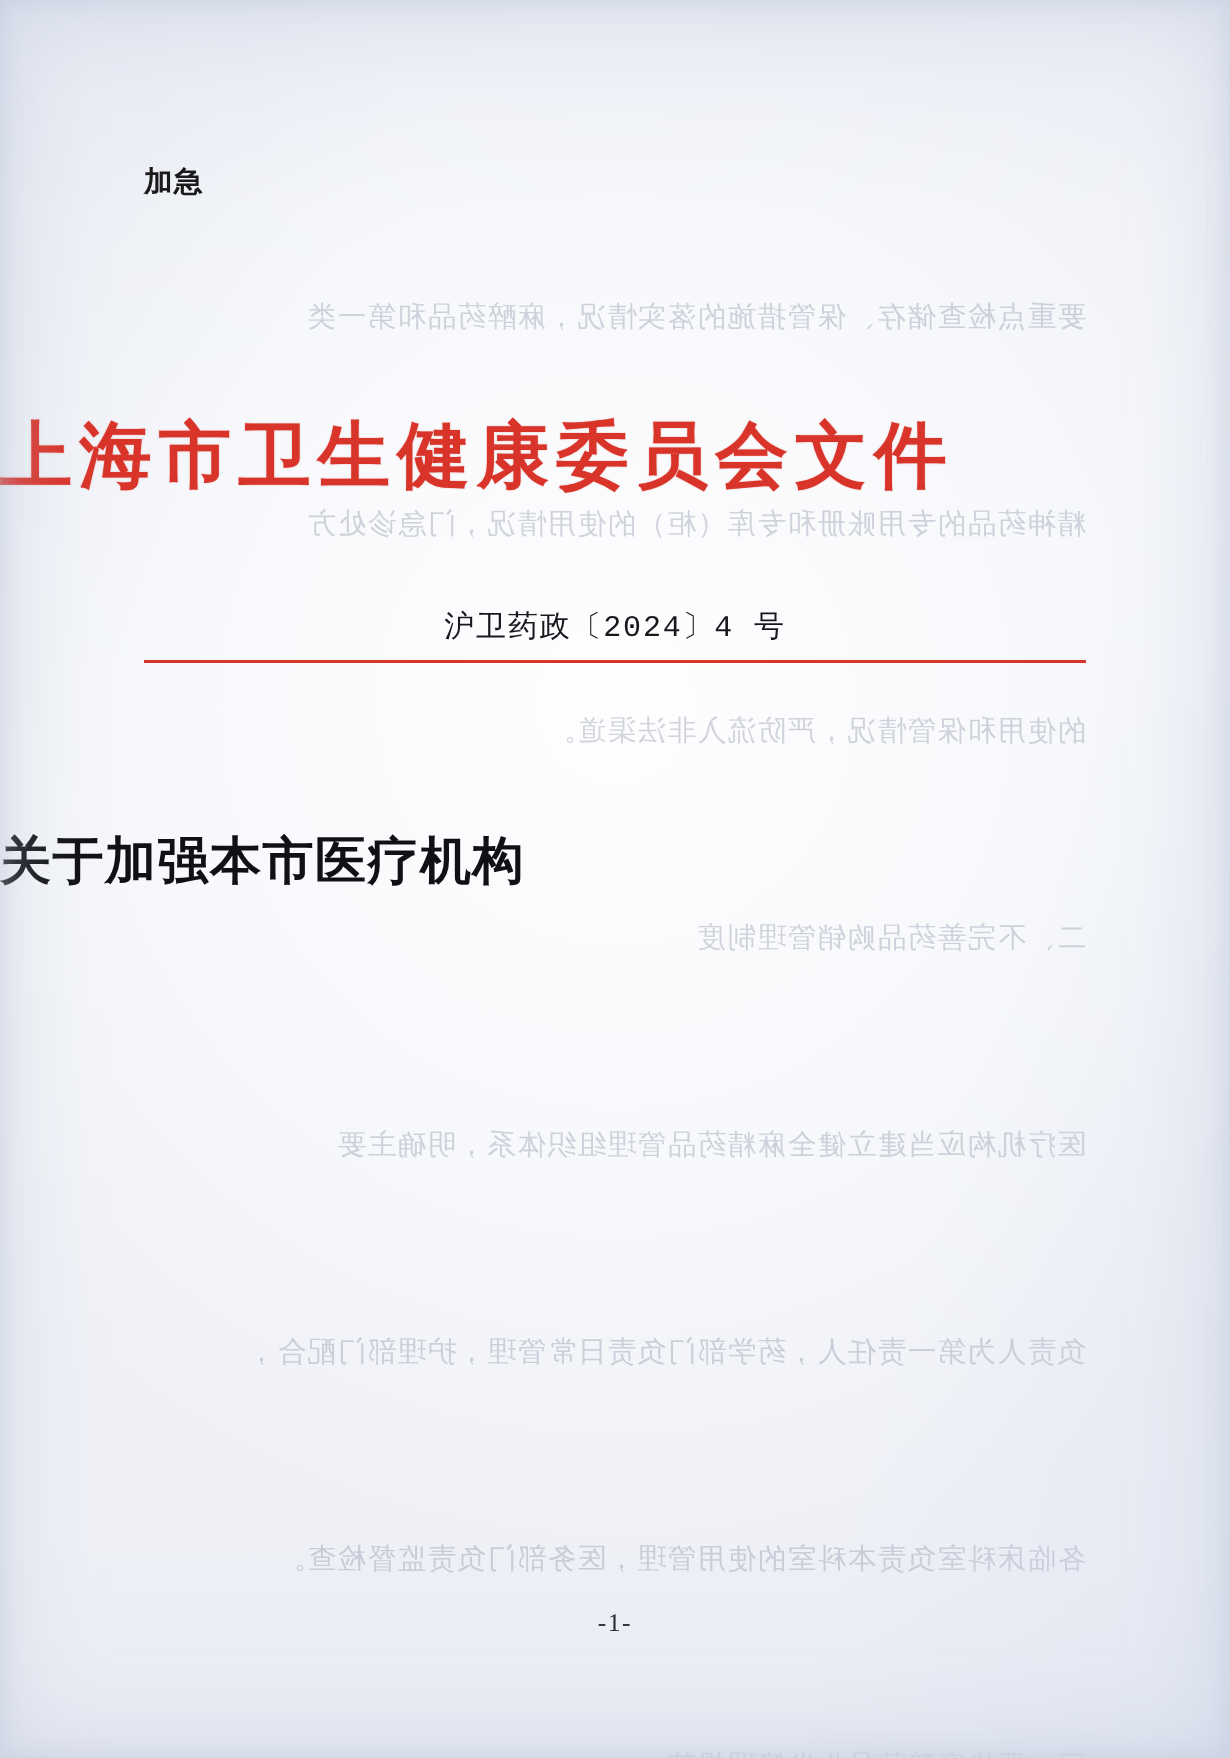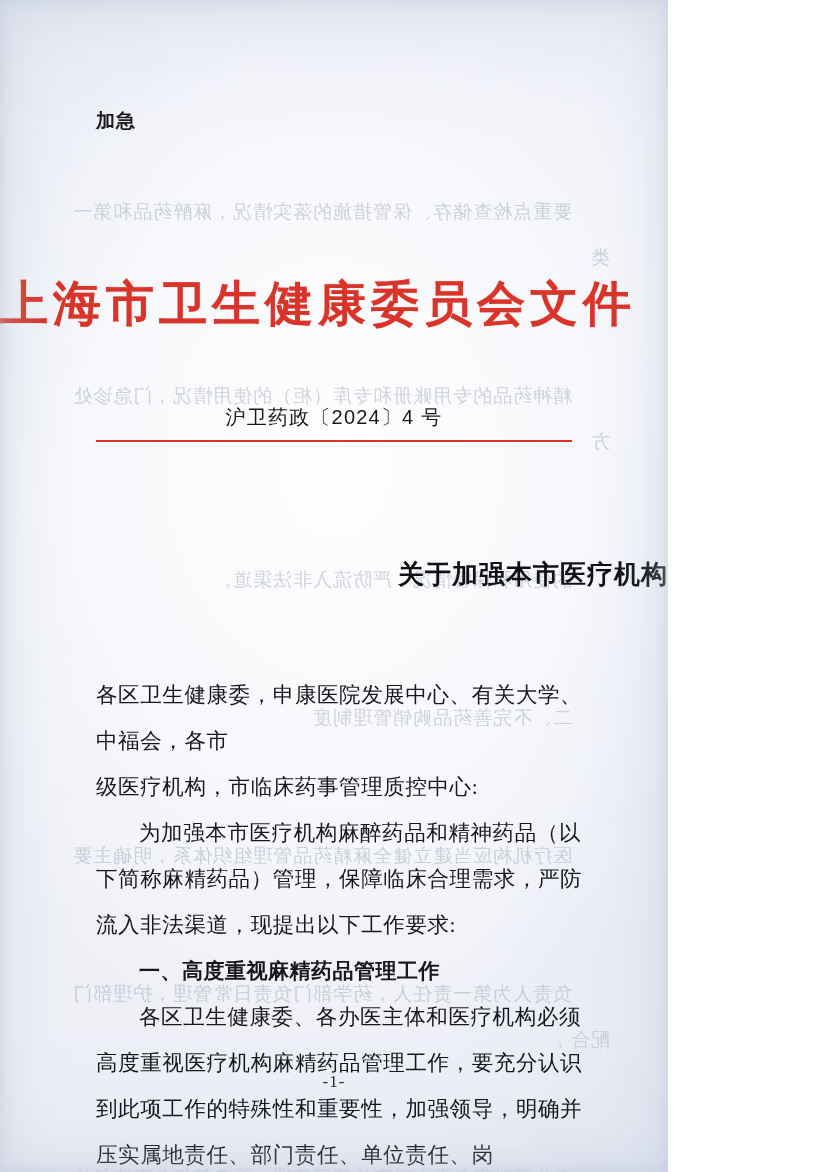--- a/index.html
+++ b/index.html
@@ -9,21 +9,21 @@
   body {
     width: 820px;
     height: 1172px;
     background: #ffffff;
     font-family: "Liberation Serif", "DejaVu Serif", serif;
     overflow: hidden;
   }
 
   .page {
     position: relative;
-    width: 668px;
+    width: 820px;
     height: 1172px;
     background:
       radial-gradient(ellipse 70% 50% at 50% 40%, #fefeff 0%, #f7f8fb 55%, #eef0f6 100%);
     overflow: hidden;
   }
 
   
   .grain {
     position: absolute;
     inset: 0;
@@ -90,41 +90,41 @@
 
   .doc-number {
     position: absolute;
     left: 0;
     right: 0;
     top: 404px;
     text-align: center;
     font-size: 20px;
     color: #16181c;
     letter-spacing: 1.2px;
-    font-family: Liberation Sans, sans-serif;
+    font-family: Liberation Mono, monospace;
   }
 
   .red-rule {
     position: absolute;
     left: 96px;
     right: 96px;
     top: 440px;
     height: 2px;
     background: #d8342a;
   }
 
   .title {
     position: absolute;
     left: 0;
     right: 0;
     top: 552px;
-    text-align: right;
-    font-family: "DejaVu Sans", sans-serif;
-    font-weight: bold;
-    font-size: 26px;
+    text-align: left;
+    font-family: "DejaVu Sans", sans-serif;
+    font-weight: bold;
+    font-size: 34px;
     line-height: 44px;
     color: #101114;
     letter-spacing: 1px;
   }
 
   .body {
     position: absolute;
     left: 96px;
     right: 84px;
     top: 672px;
@@ -189,26 +189,19 @@
     <div class="masthead">上海市卫生健康委员会文件</div>
 
     <div class="doc-number">沪卫药政〔2024〕4 号</div>
 
     <div class="red-rule"></div>
 
     <div class="title">
       <div>关于加强本市医疗机构</div>
     </div>
 
-    <div class="body">
-      <p>各区卫生健康委，申康医院发展中心、有关大学、中福会，各市</p>
-      <p>级医疗机构，市临床药事管理质控中心:</p>
-      <p class="indent">为加强本市医疗机构麻醉药品和精神药品（以下简称麻精药品）管理，保障临床合理需求，严防流入非法渠道，现提出以下工作要求:</p>
-      <p class="heading">一、高度重视麻精药品管理工作</p>
-      <p class="indent">各区卫生健康委、各办医主体和医疗机构必须高度重视医疗机构麻精药品管理工作，要充分认识到此项工作的特殊性和重要性，加强领导，明确并压实属地责任、部门责任、单位责任、岗</p>
-    </div>
 
     <div class="page-number">-1-</div>
 
   </div>
 
   <div class="edge-shadow"></div>
 </div>
 
 </body></html>

